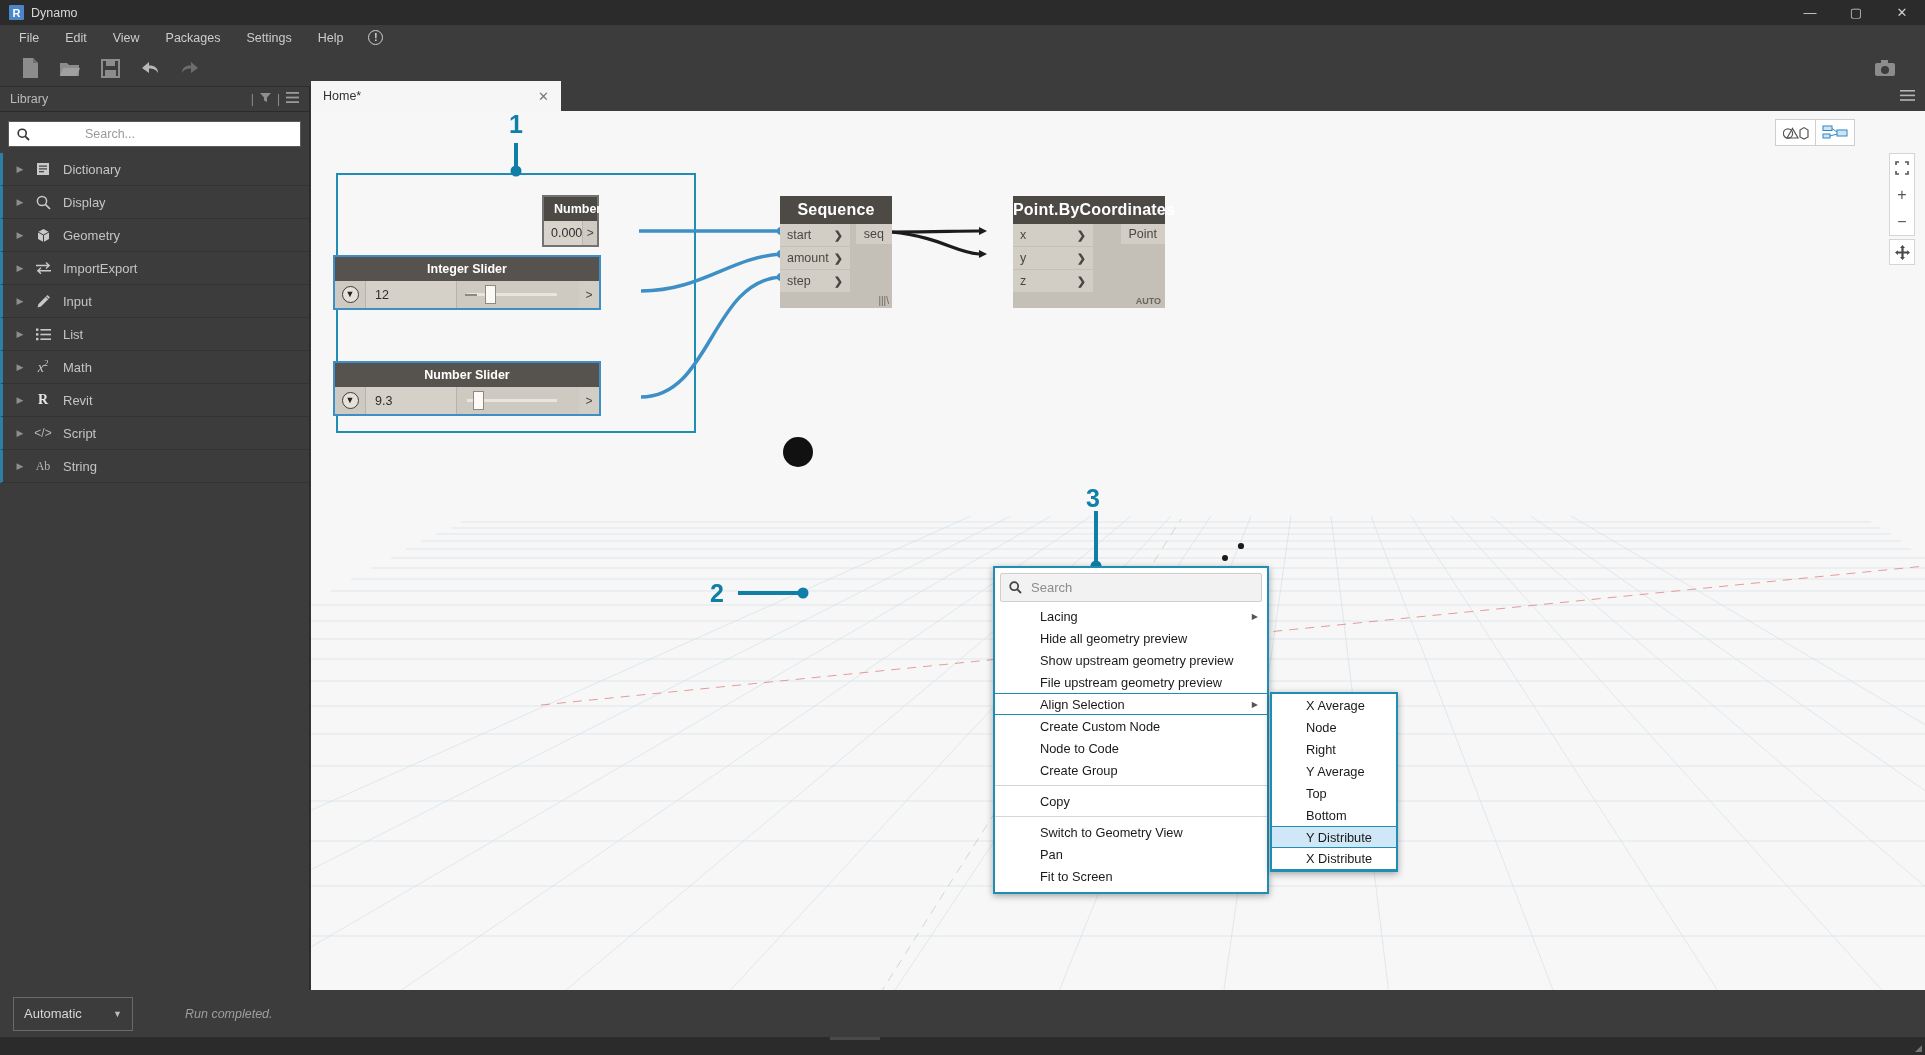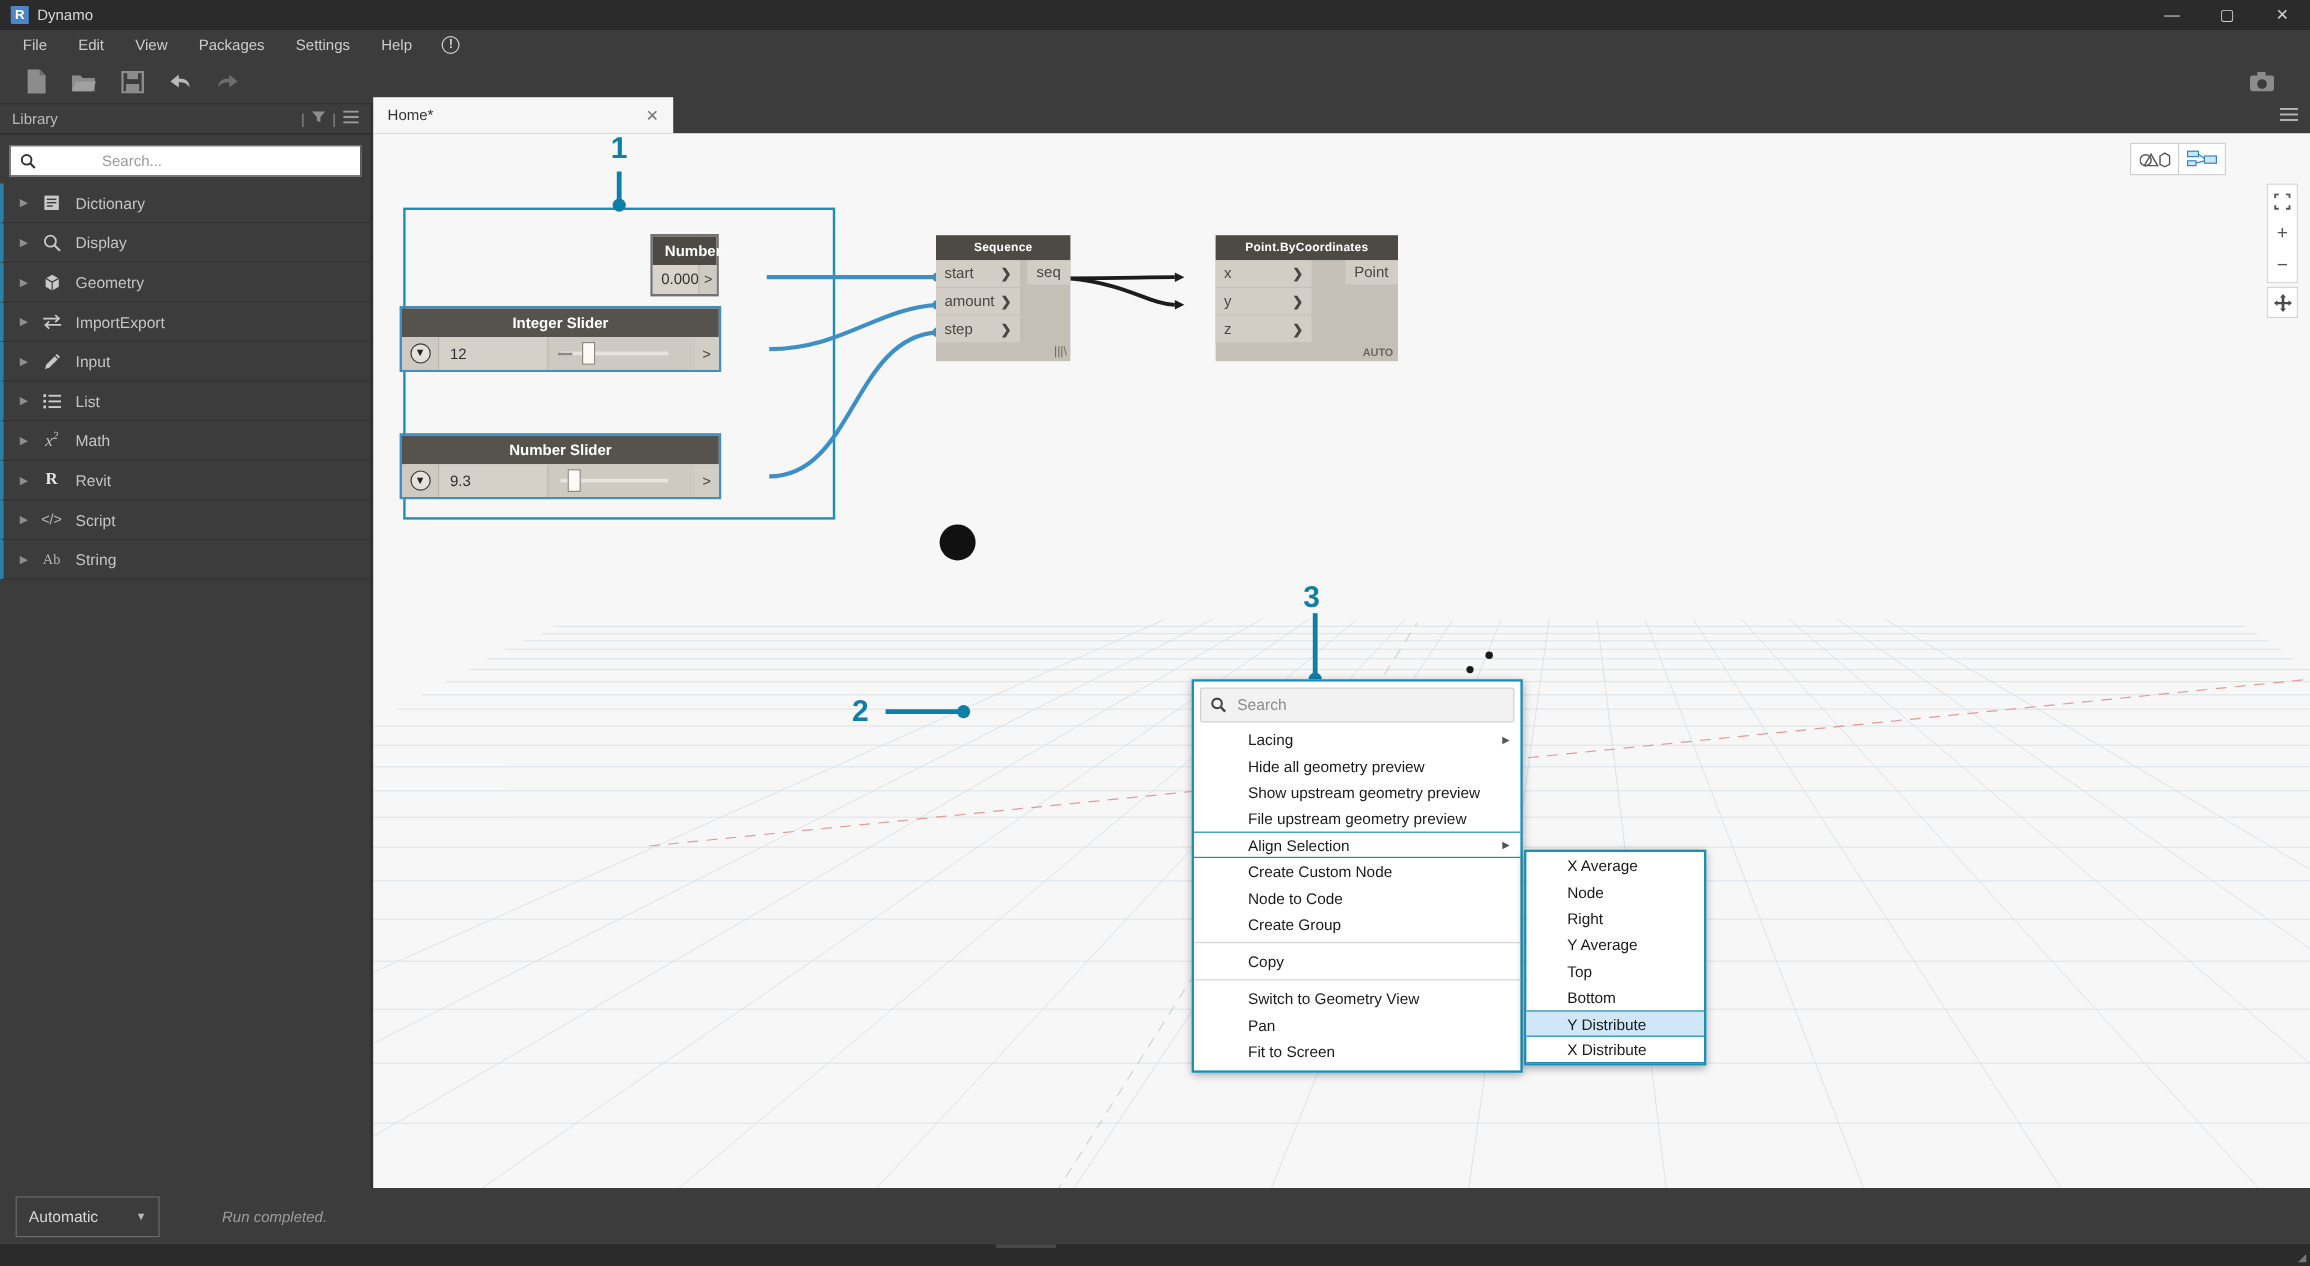--- a/index.html
+++ b/index.html
@@ -102,21 +102,21 @@
   .ws-menu-icon { position: absolute; right: 10px; top: 7px; color: #b5b5b5; font-size: 14px; }
 
   .canvas {
     position: absolute; top: 111px; left: 311px; width: 1614px; height: 897px;
     background: #f7f7f7; overflow: hidden;
   }
 
   
   .node { position: absolute; }
   .node-head {
-    background: #4d4a46; color: #fff; font-size: 10px; font-weight: bold;
+    background: #4d4a46; color: #fff; font-size: 16px; font-weight: bold;
     text-align: center; padding: 5px 0; letter-spacing: .2px;
   }
   .node-body { background: #c5c0b7; display: flex; }
   .port-col { display: flex; flex-direction: column; }
   .port {
     background: #d2cec6; color: #4a4742; font-size: 12.5px;
     display: flex; align-items: center; padding: 0 7px; height: 23px;
     border-bottom: 1px solid #c5c0b7;
   }
   .port .caret { margin-left: auto; font-weight: bold; color: #4a4742; font-size: 11px;}
@@ -185,24 +185,23 @@
   .ctx-item {
     height: 22px; display: flex; align-items: center; padding-left: 45px;
     font-size: 12.8px; color: #1a1a1a;
   }
   .ctx-item .subarrow { margin-left: auto; margin-right: 9px; font-size: 8px; color: #555; }
   .ctx-sep { height: 1px; background: #d6d6d6; margin: 4px 0; }
   .ctx-hl-top { border-top: 1px solid #1f8eb5; }
   .ctx-hl-bot { border-bottom: 1px solid #1f8eb5; }
 
   .submenu {
-    position: absolute; left: 1270px; top: 692px; width: 152px;
+    position: absolute; left: 1270px; top: 692px; width: 128px;
     background: #fff; border: 2px solid #1f8eb5; box-shadow: 0 2px 7px rgba(0,0,0,.35);
     z-index: 41;
-    margin-top: 16px;
   }
   .sub-item {
     height: 22px; display: flex; align-items: center; padding-left: 34px;
     font-size: 12.8px; color: #1a1a1a;
   }
   .sub-item.selected { background: #cfe7f7; border-top: 1px solid #1f8eb5; border-bottom: 1px solid #1f8eb5; }
   .sub-item.last { border-bottom: 1px solid #1f8eb5; }
 
   
   .anno-num {

